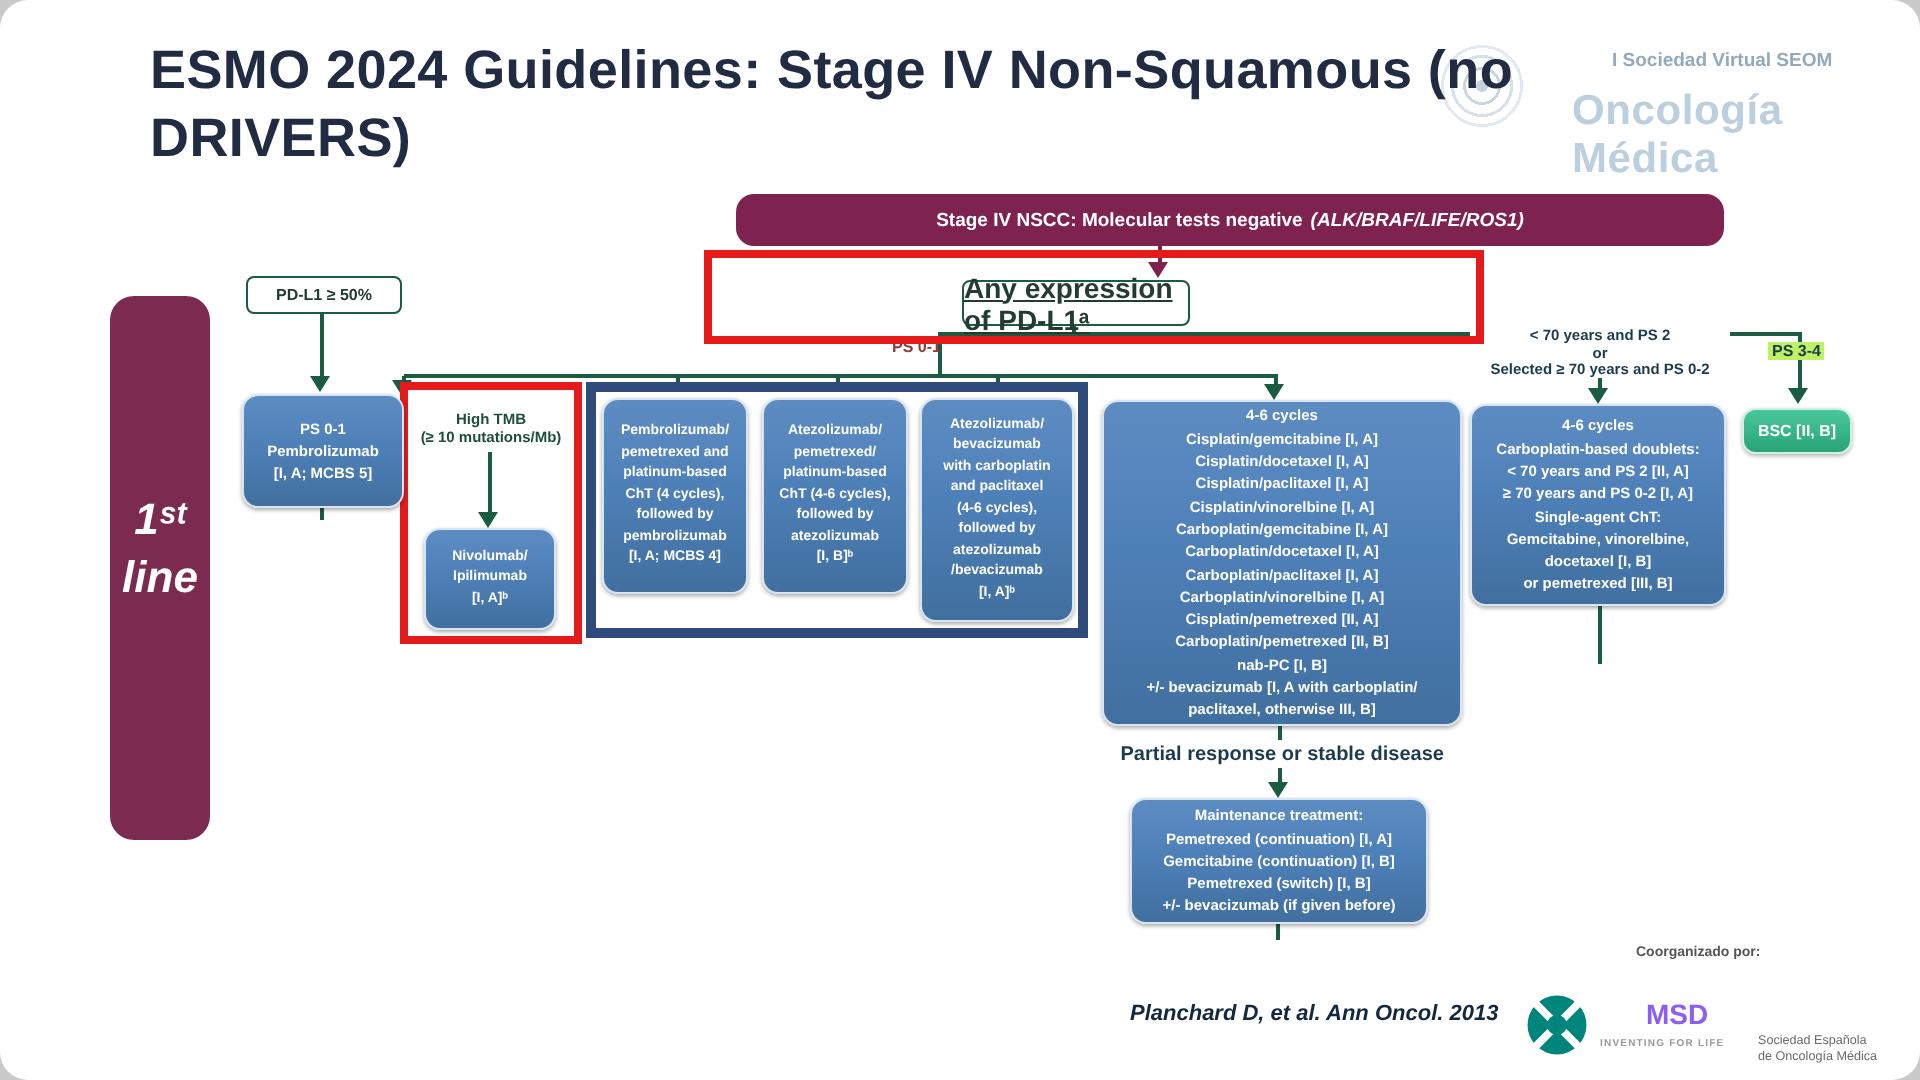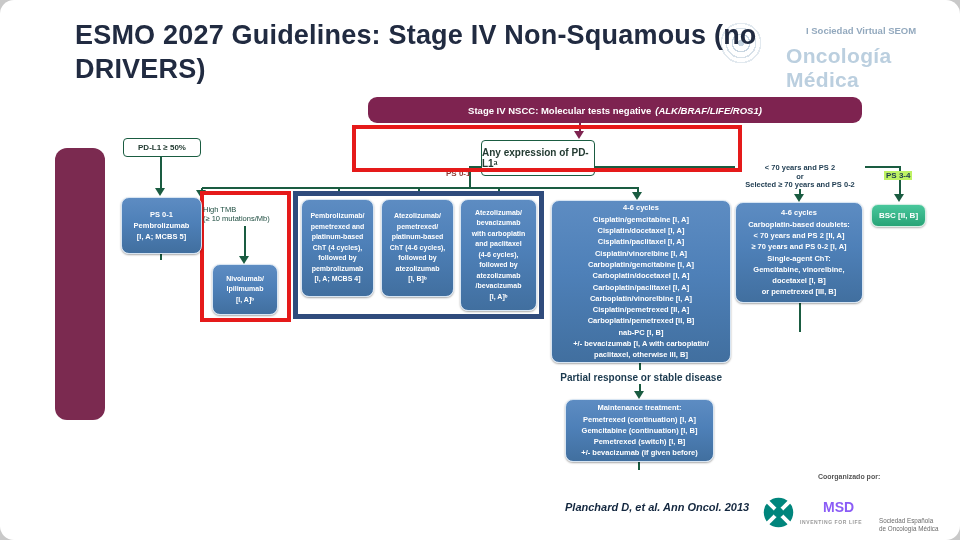--- a/index.html
+++ b/index.html
@@ -60,34 +60,36 @@
 </style>
 </head>
 <body>
 
 <div id="stage">
 
   <div class="abs congress-rings"></div>
   <div class="abs congress-small">I Sociedad Virtual SEOM</div>
   <div class="abs congress-big">Oncología Médica</div>
 
-  <div class="abs title">ESMO 2027 Guidelines: Stage IV Non-Squamous (no
+  <div class="abs title">ESMO 2024 Guidelines: Stage IV Non-Squamous (no
 DRIVERS)</div>
 
   <div class="abs firstline"></div>
+  <div class="abs firstline-text">1ˢᵗ
+line</div>
 
   <div class="abs banner">
     <span>Stage IV NSCC: Molecular tests negative</span>
     <span class="it">(ALK/BRAF/LIFE/ROS1)</span>
   </div>
   <div class="abs vl maroon" style="left:579px; top:123px; height:9px;"></div>
   <div class="abs arrd maroon-a" style="left:574px; top:131px;"></div>
 
   <div class="abs redframe" style="left:352px; top:125px; width:390px; height:47px;"></div>
-  <div class="abs whitebox" style="left:481px; top:140px; width:114px; height:36px; font-size:10px;">Any expression of PD-L1ᵃ</div>
+  <div class="abs whitebox" style="left:481px; top:140px; width:114px; height:23px; font-size:14px;text-decoration:underline;">Any expression of PD-L1ᵃ</div>
 
   <div class="abs vl" style="left:536px; top:159px; height:9px;"></div>
   <div class="abs hl" style="left:469px; top:166px; width:432px;"></div>
   <div class="abs vl" style="left:469px; top:166px; height:22px;"></div>
   <div class="abs lbl" style="left:446px; top:169px; font-size:8px; color:#8E3B35;">PS 0-1</div>
 
   <div class="abs hl" style="left:202px; top:187px; width:437px;"></div>
   <div class="abs vl" style="left:201px; top:188px; height:4px;"></div>
   <div class="abs arrd" style="left:196px; top:190px;"></div>
   <div class="abs vl" style="left:338px; top:187px; height:7px;"></div>
@@ -111,21 +113,21 @@
 
   <div class="abs whitebox" style="left:123px; top:138px; width:78px; height:19px; font-size:8px;">PD-L1 ≥ 50%</div>
   <div class="abs vl" style="left:160px; top:157px; height:32px;"></div>
   <div class="abs arrd" style="left:155px; top:188px;"></div>
   <div class="abs bluebox" style="left:121px; top:197px; width:81px; height:57px; font-size:7.5px; line-height:11px;">PS 0-1
 Pembrolizumab
 [I, A; MCBS 5]</div>
   <div class="abs vl" style="left:160px; top:254px; height:6px;"></div>
 
   <div class="abs redframe" style="left:200px; top:191px; width:91px; height:131px; background:#fff; z-index:2;"></div>
-  <div class="abs" style="left:203px; top:205px; width:85px; font-size:7.5px; font-weight:400; color:#1E4D40; white-space:pre-line; line-height:9px; z-index:3;">High TMB
+  <div class="abs" style="left:203px; top:205px; width:85px; text-align:center; font-size:7.5px; font-weight:700; color:#1E4D40; white-space:pre-line; line-height:9px; z-index:3;">High TMB
 (≥ 10 mutations/Mb)</div>
   <div class="abs vl" style="left:244px; top:226px; height:31px; z-index:3;"></div>
   <div class="abs arrd" style="left:239px; top:256px; z-index:3;"></div>
   <div class="abs bluebox" style="left:212px; top:264px; width:66px; height:51px; font-size:7px; line-height:10.5px;">Nivolumab/
 Ipilimumab
 [I, A]ᵇ</div>
 
   <div class="abs navyframe" style="left:293px; top:191px; width:251px; height:128px;"></div>
   <div class="abs bluebox" style="left:301px; top:199px; width:73px; height:98px; font-size:7px; line-height:10.5px;">Pembrolizumab/
 pemetrexed and

